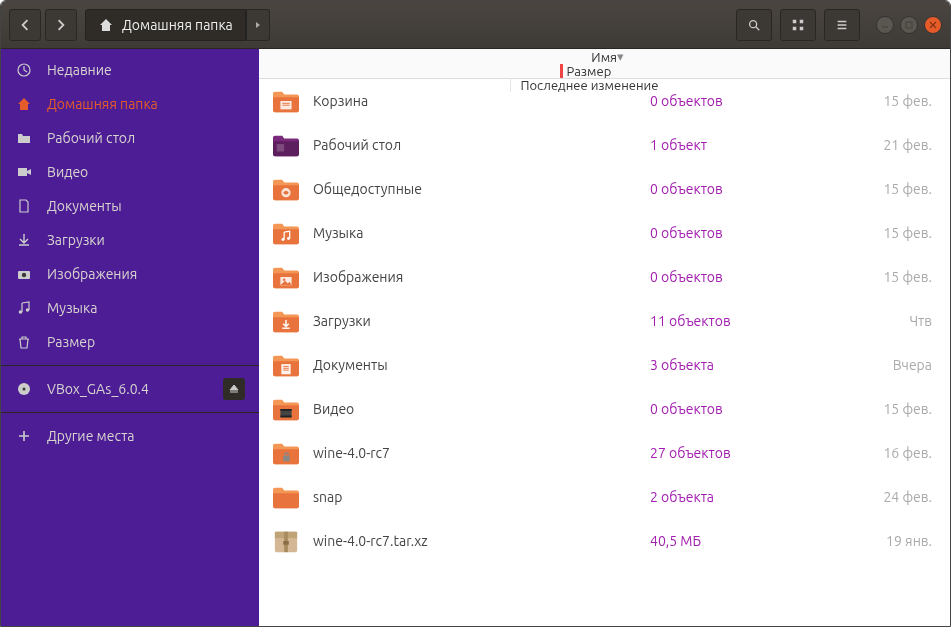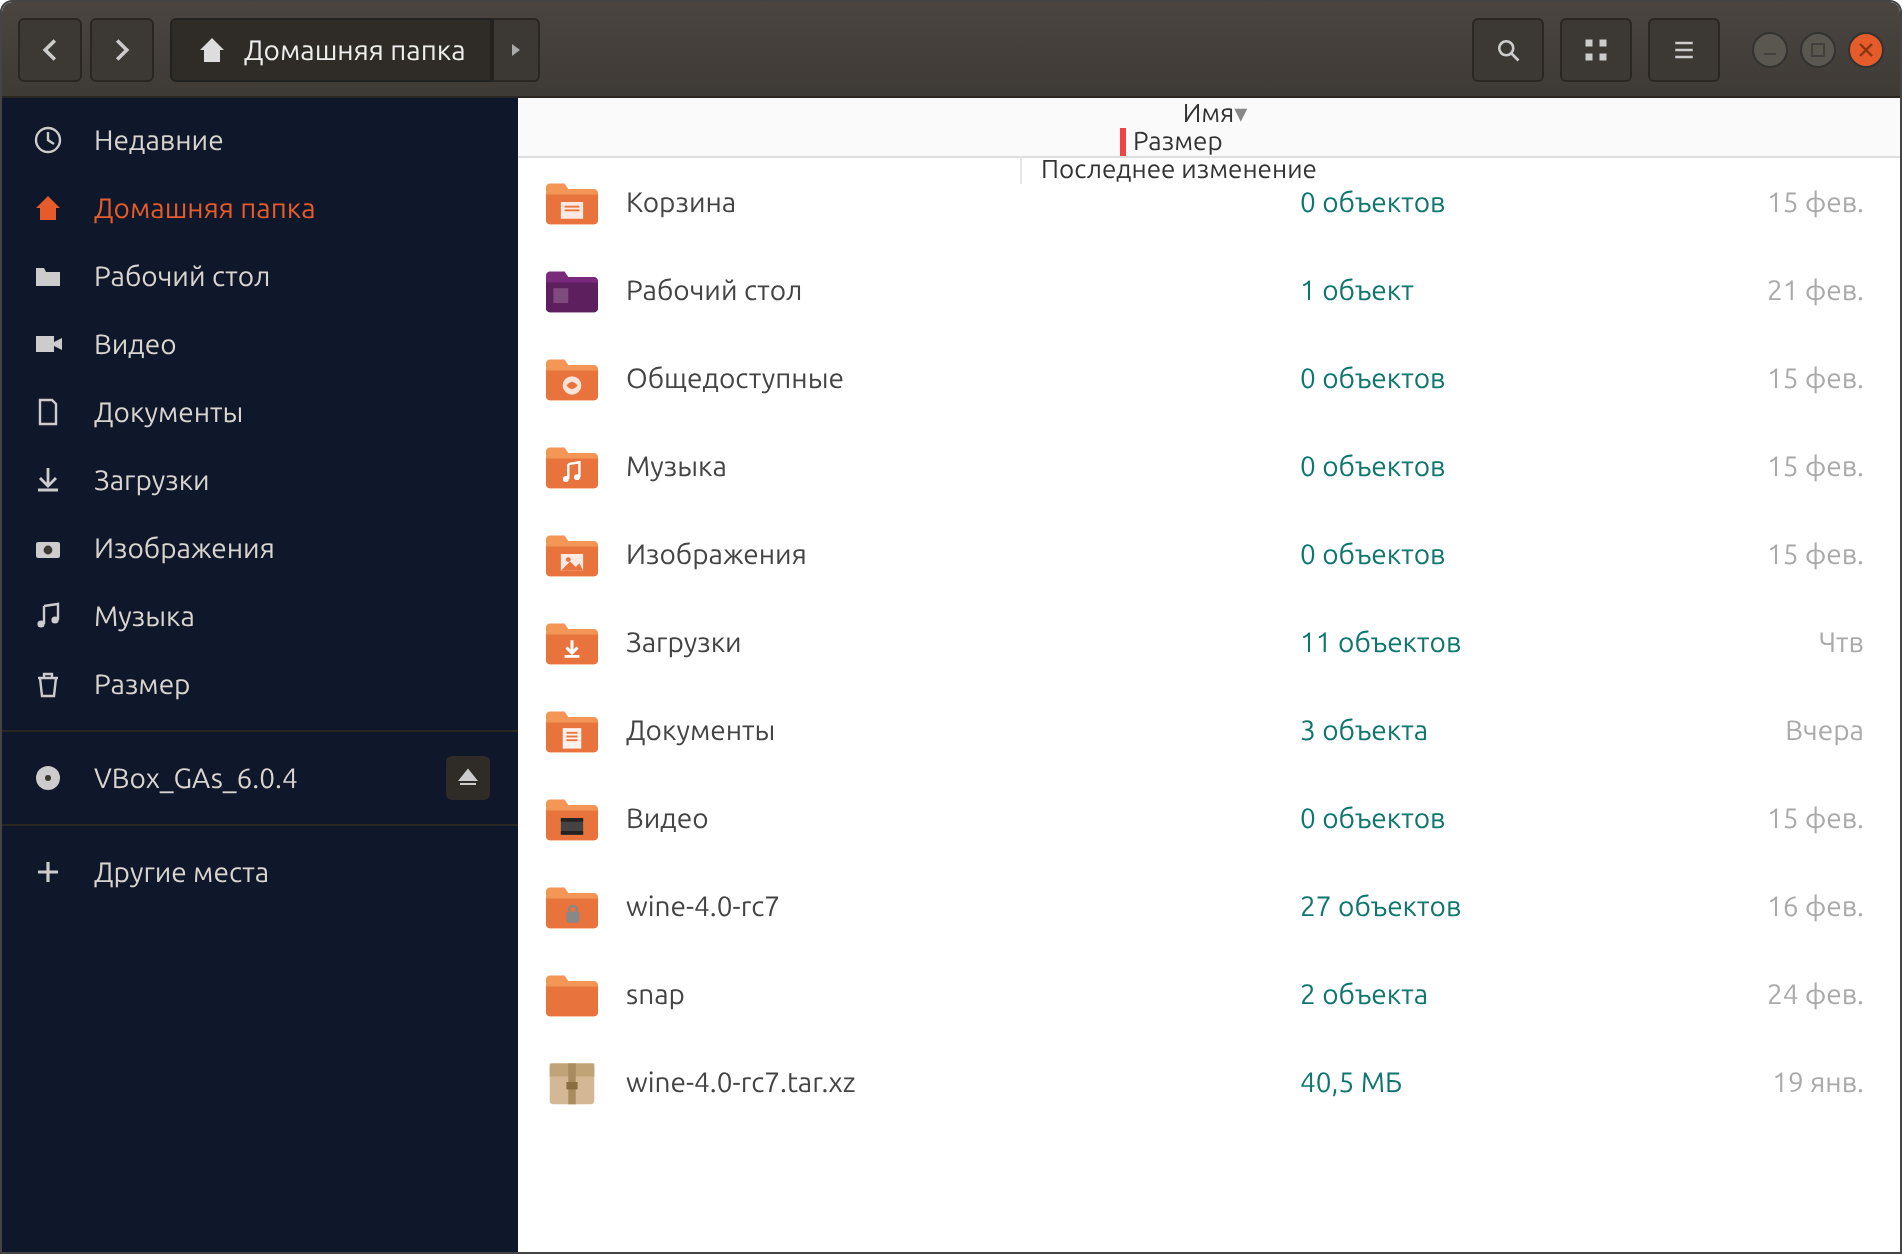--- a/index.html
+++ b/index.html
@@ -13,41 +13,41 @@
 .breadcrumb-arrow { width: 24px; height: 32px; background: #3c3834; border: 1px solid #2a2622; border-left: 1px solid #222; display: flex; align-items: center; justify-content: center; color: #aaa; border-radius: 0 3px 3px 0; cursor: pointer; }
 .breadcrumb-arrow svg { width: 8px; height: 8px; }
 .spacer { flex: 1; }
 .tool-btn { width: 36px; height: 32px; background: #3c3834; border: 1px solid #2a2622; border-radius: 3px; display: flex; align-items: center; justify-content: center; color: #ccc; cursor: pointer; margin-left: 4px; }
 .tool-btn svg { width: 14px; height: 14px; }
 .window-controls { display: flex; gap: 6px; margin-left: 12px; }
 .win-ctrl { width: 18px; height: 18px; border-radius: 50%; background: #5a5650; border: 1px solid #333; cursor: pointer; display: flex; align-items: center; justify-content: center; }
 .win-ctrl.close { background: #e55b2a; }
 .win-ctrl svg { width: 8px; height: 8px; opacity: 0.6; }
 .body-row { flex: 1; display: flex; overflow: hidden; }
-.sidebar { width: 258px; background: #0f172a; display: flex; flex-direction: column; color: #d8d4cf; font-size: 14px; padding-top: 4px; }
+.sidebar { width: 258px; background: #4c1d95; display: flex; flex-direction: column; color: #d8d4cf; font-size: 14px; padding-top: 4px; }
 .side-item { height: 34px; display: flex; align-items: center; padding: 0 14px; gap: 14px; cursor: pointer; }
 .side-item.active { color: #e55b2a; }
 .side-item .icn { width: 18px; height: 18px; display: flex; align-items: center; justify-content: center; flex-shrink: 0; }
 .side-item .icn svg { width: 16px; height: 16px; }
 .side-item .label { flex: 1; white-space: nowrap; overflow: hidden; text-overflow: ellipsis; }
 .side-item .eject { width: 22px; height: 22px; border-radius: 3px; background: #2f2c28; display: flex; align-items: center; justify-content: center; }
 .side-item .eject svg { width: 10px; height: 10px; }
 .side-sep { height: 1px; background: #2a2622; margin: 6px 0; }
 .content { flex: 1; background: #fff; display: flex; flex-direction: column; overflow: hidden; }
 .col-headers { height: 30px; border-bottom: 1px solid #ddd; display: flex; align-items: center; font-size: 13px; color: #333; background: #fafafa; flex-direction: column; }
 .col-name { flex: 1; padding-left: 14px; display: flex; align-items: center; }
 .col-name .sort { margin-left: auto; margin-right: 8px; color: #888; }
 .col-size { width: 110px; border-left: 3px solid #ef4444; padding-left: 4px; margin-left: 20px; }
 .col-mod { width: 190px; border-left: 1px solid #e5e5e5; padding-left: 10px; }
 .file-list { flex: 1; overflow-y: auto; }
 .file-row { height: 44px; display: flex; align-items: center; font-size: 14px; color: #333; cursor: pointer; }
 .file-icon { width: 54px; display: flex; align-items: center; justify-content: center; }
 .file-icon .folder-svg { width: 30px; height: 26px; }
 .file-name { flex: 1; color: #444; }
-.file-size { width: 110px; color: #0f766e; }
+.file-size { width: 110px; color: #a21caf; }
 .file-mod { width: 190px; color: #aaa; text-align: right; padding-right: 18px; }
 </style>
 </head>
 <body>
 
 <div class="window">
 
   <div class="titlebar">
     <div class="nav-btn">
       <svg viewBox="0 0 10 10">

